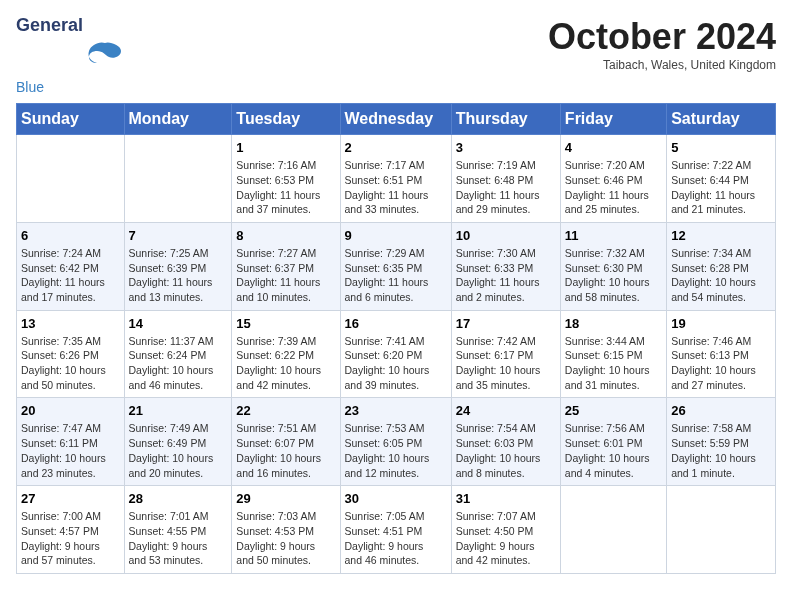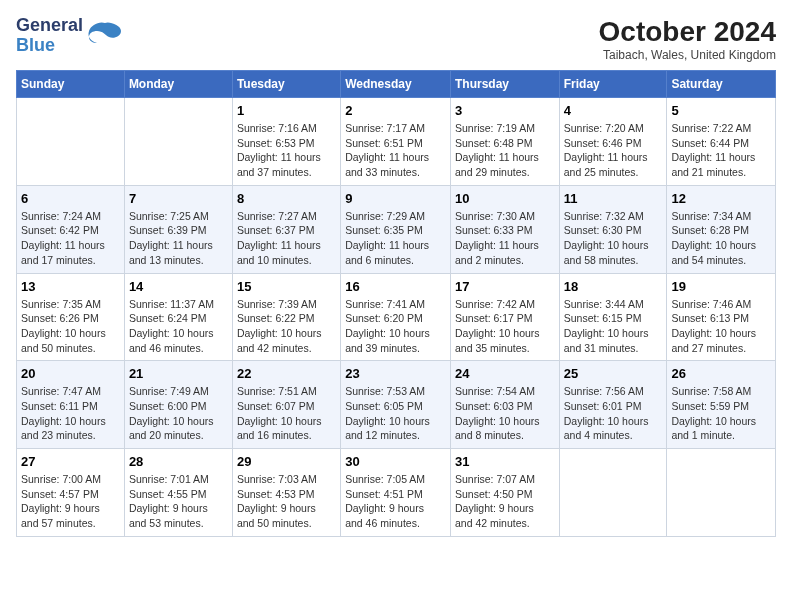--- a/index.html
+++ b/index.html
@@ -13,42 +13,42 @@
     .header {
       display: flex;
       align-items: flex-start;
       justify-content: space-between;
       margin-bottom: 8px;
     }
     .title-block {
       text-align: right;
     }
     .month-title {
-      font-size: 28px;
+      font-size: 36px;
       font-weight: bold;
       color: #222;
     }
     .location {
       font-size: 12px;
       color: #444;
     }
     table {
       width: 100%;
       border-collapse: collapse;
       font-size: 11px;
     }
     thead tr {
       background: #3b6abf;
       color: #fff;
     }
     thead th {
       padding: 6px 4px;
       text-align: left;
       font-weight: bold;
-      font-size: 12px;
+      font-size: 16px;
       border: 1px solid #5580cc;
     }
     tbody tr {
       vertical-align: top;
     }
     tbody tr:nth-child(odd) {
       background: #fff;
     }
     tbody tr:nth-child(even) {
       background: #f0f4fc;
@@ -73,29 +73,30 @@
     }
     .logo-wrapper {
       display: flex;
       align-items: center;
       gap: 2px;
     }
     .logo-name {
       display: flex;
       flex-direction: column;
       line-height: 1.1;
+      gap: 44px;
     }
     .general {
       font-size: 18px;
       font-weight: bold;
       color: #2c3e6b;
     }
     .blue-text {
-      font-size: 18px;
-      font-weight: bold;
+      font-size: 14px;
+      font-weight: normal;
       color: #3b82c4;
     }
     .bird-svg {
       margin-left: 2px;
     }
   </style>
 </head>
 <body>
 
 <div class="header">
@@ -272,21 +273,21 @@
         <td>
           <span class="day-num">20</span>
           <div class="cell-text">Sunrise: 7:47 AM</div>
           <div class="cell-text">Sunset: 6:11 PM</div>
           <div class="cell-text">Daylight: 10 hours</div>
           <div class="cell-text">and 23 minutes.</div>
         </td>
         <td>
           <span class="day-num">21</span>
           <div class="cell-text">Sunrise: 7:49 AM</div>
-          <div class="cell-text">Sunset: 6:00 PM</div>
+          <div class="cell-text">Sunset: 6:49 PM</div>
           <div class="cell-text">Daylight: 10 hours</div>
           <div class="cell-text">and 20 minutes.</div>
         </td>
         <td>
           <span class="day-num">22</span>
           <div class="cell-text">Sunrise: 7:51 AM</div>
           <div class="cell-text">Sunset: 6:07 PM</div>
           <div class="cell-text">Daylight: 10 hours</div>
           <div class="cell-text">and 16 minutes.</div>
         </td>

